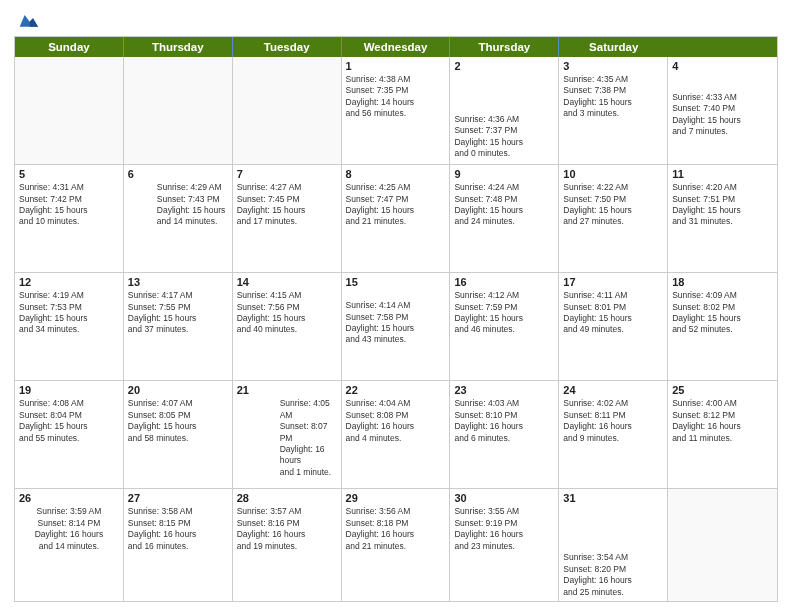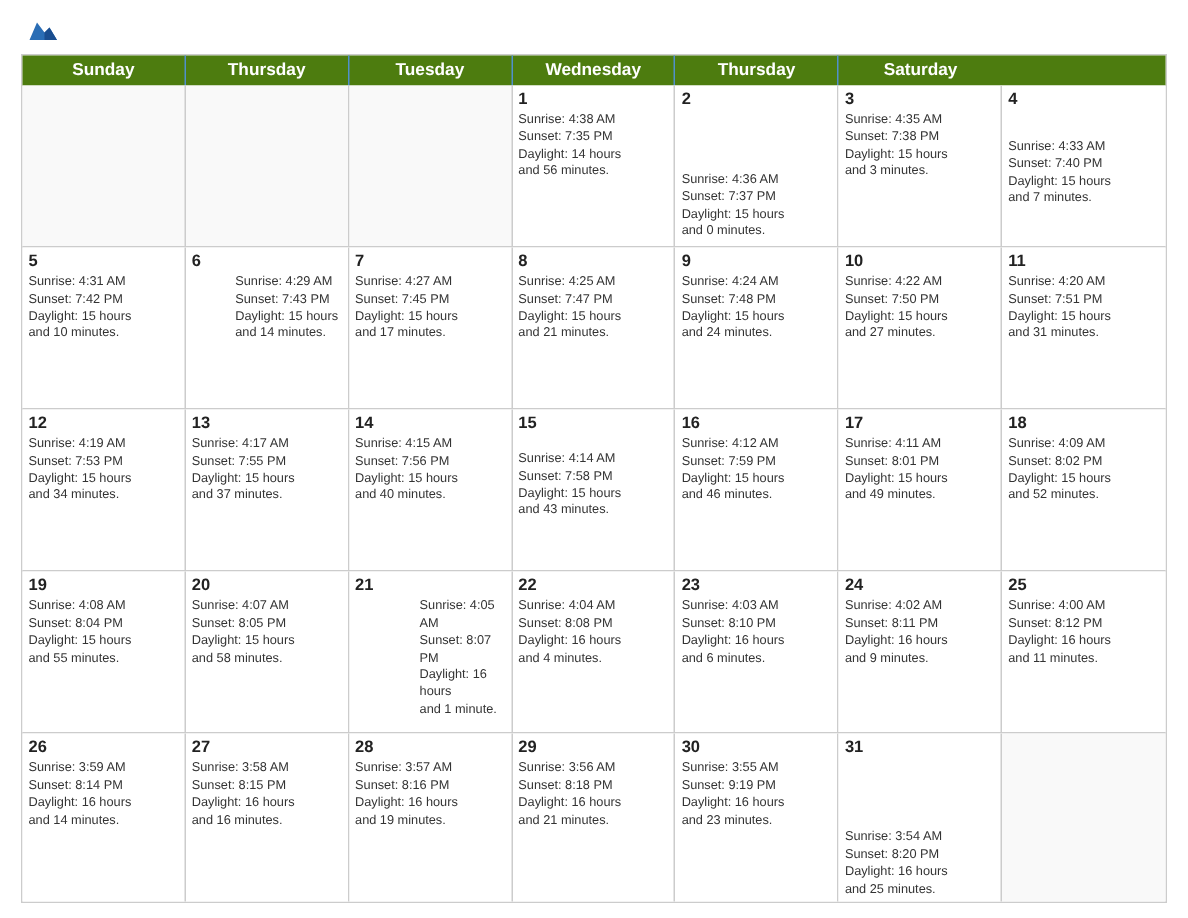--- a/index.html
+++ b/index.html
@@ -329,21 +329,21 @@
             <div class="cell-day">25</div>
             <div class="cell-info" style="white-space: pre-line;">Sunrise: 4:00 AM
 Sunset: 8:12 PM
 Daylight: 16 hours
 and 11 minutes.</div>
           </div>
         </div>
         <div class="cal-row">
           <div class="cal-cell">
             <div class="cell-day">26</div>
-            <div class="cell-info" style="white-space: pre-line;">Sunrise: 3:59 AM
+            <div class="cell-info" style="white-space: pre-line; text-align: center;">Sunrise: 3:59 AM
 Sunset: 8:14 PM
 Daylight: 16 hours
 and 14 minutes.</div>
           </div>
           <div class="cal-cell">
             <div class="cell-day">27</div>
             <div class="cell-info" style="white-space: pre-line;">Sunrise: 3:58 AM
 Sunset: 8:15 PM
 Daylight: 16 hours
 and 16 minutes.</div>

